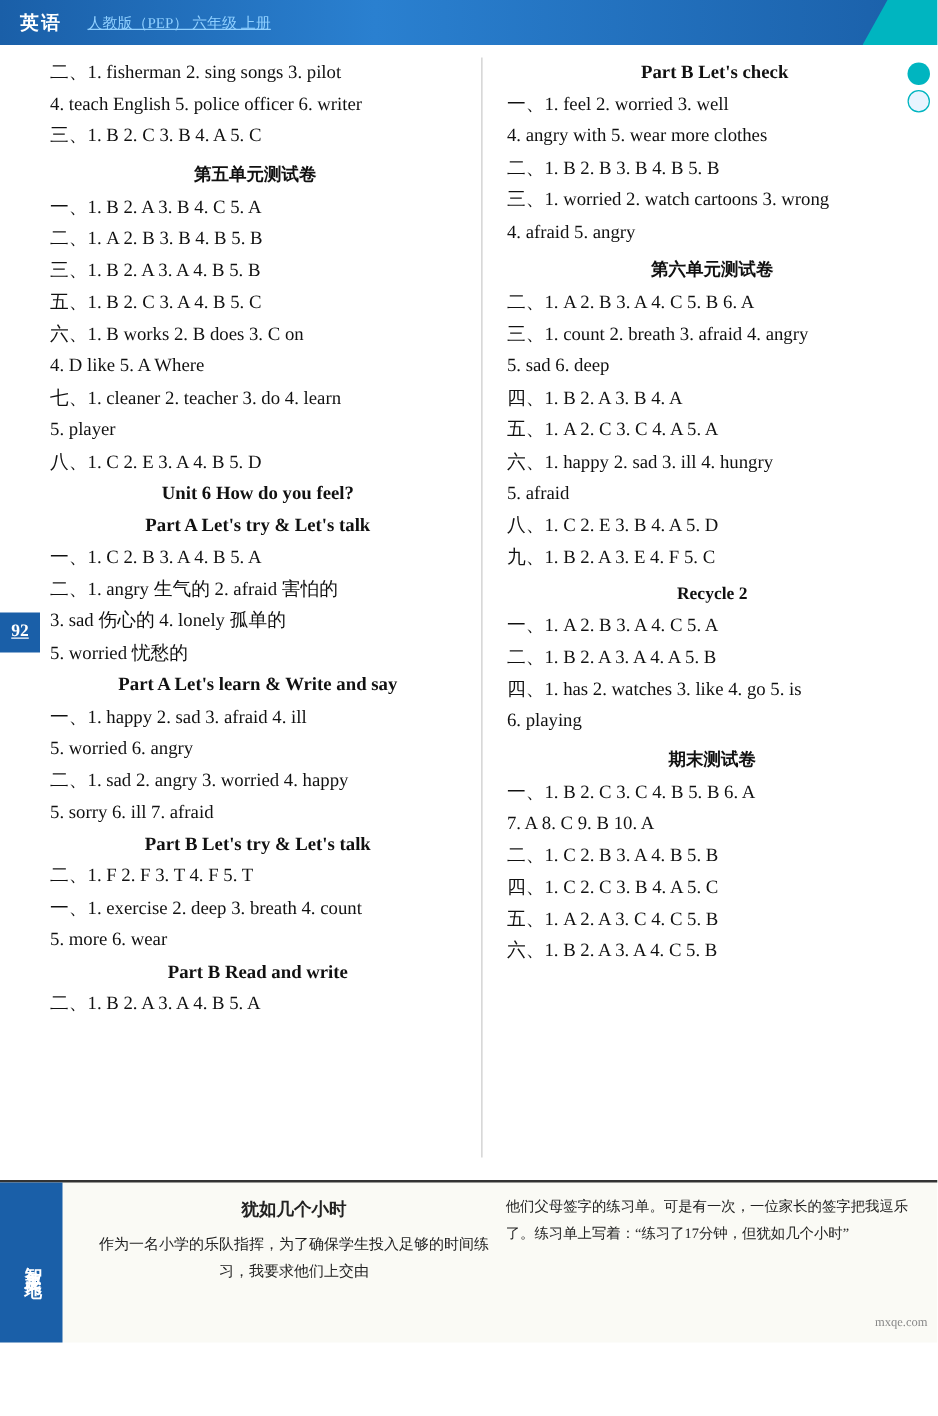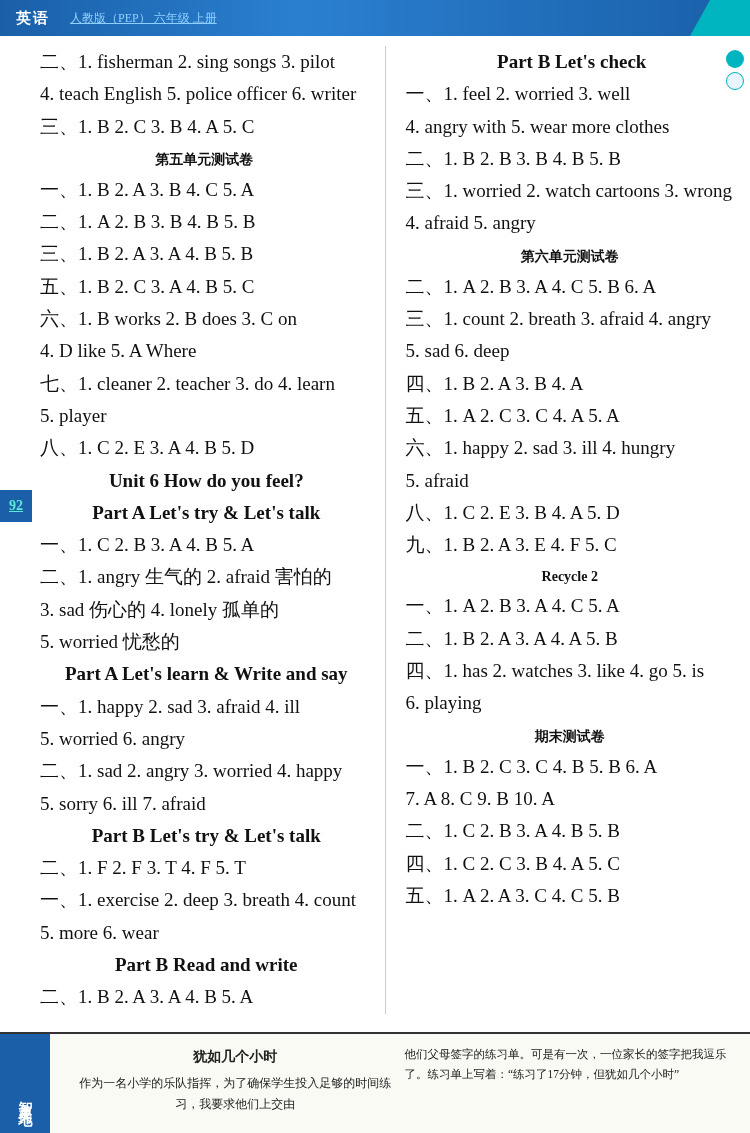--- a/index.html
+++ b/index.html
@@ -44,21 +44,21 @@
       background: #00b5c0;
       clip-path: polygon(20px 0, 100% 0, 100% 100%, 0 100%);
     }
 
     
     .page-badge {
       position: absolute;
       left: 0;
       top: 490px;
       background: #1a5fa8;
-      color: #5eead4;
+      color: #ffffff;
       font-size: 14px;
       font-weight: bold;
       width: 32px;
       height: 32px;
       display: flex;
       align-items: center;
       justify-content: center;
       z-index: 10;
       text-decoration: underline;
     }
@@ -89,21 +89,21 @@
     }
 
     .bold-label {
       font-weight: bold;
       font-size: 13px;
     }
 
     .item-line {
       line-height: 1.7;
       padding-left: 4px;
-      font-size: 19px;
+      font-size: 15px;
     }
 
     
     .bottom-section {
       border-top: 2px solid #333;
       margin-top: 8px;
       background: #fafaf5;
       min-height: 130px;
       display: flex;
       position: relative;
@@ -250,20 +250,21 @@
       <div class="item-line">一、1. A  2. B  3. A  4. C  5. A</div>
       <div class="item-line">二、1. B  2. A  3. A  4. A  5. B</div>
       <div class="item-line">四、1. has  2. watches  3. like  4. go  5. is</div>
       <div class="item-line">   6. playing</div>
       <div class="section-title">期末测试卷</div>
       <div class="item-line">一、1. B  2. C  3. C  4. B  5. B  6. A</div>
       <div class="item-line">   7. A  8. C  9. B  10. A</div>
       <div class="item-line">二、1. C  2. B  3. A  4. B  5. B</div>
       <div class="item-line">四、1. C  2. C  3. B  4. A  5. C</div>
       <div class="item-line">五、1. A  2. A  3. C  4. C  5. B</div>
+      <div class="item-line">六、1. B  2. A  3. A  4. C  5. B</div>
     </div>
 </div>
 
 <div class="bottom-section">
   <div class="wisdom-badge">
     <span>智趣天地</span>
   </div>
   <div class="wisdom-content">
     <div class="wisdom-left">
       <div class="wisdom-title">犹如几个小时</div>

